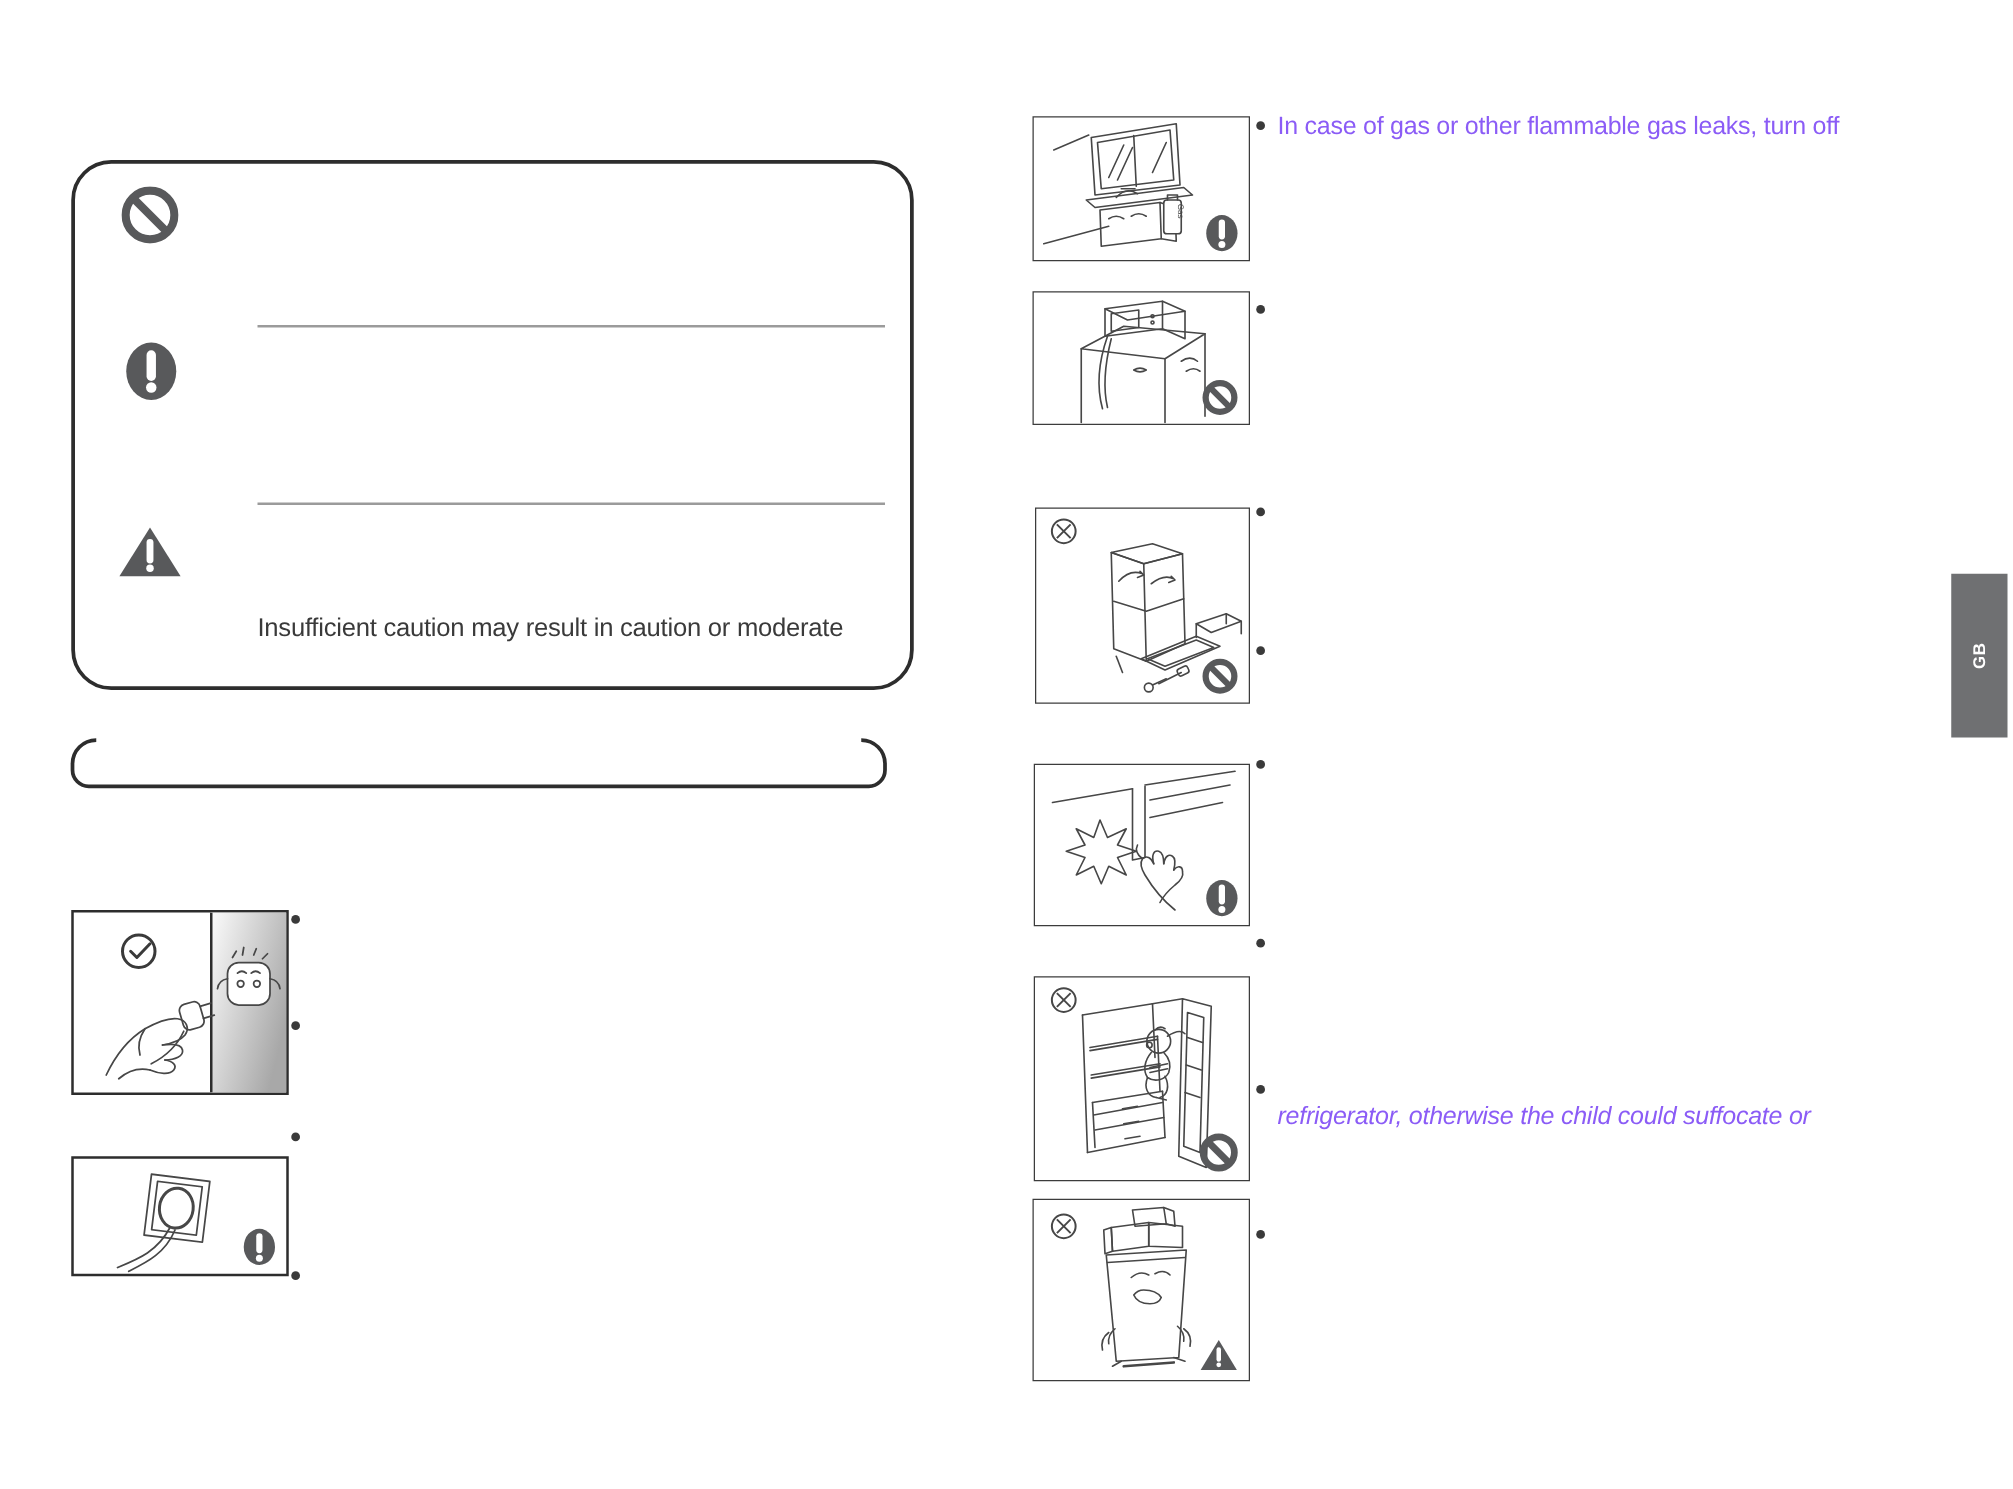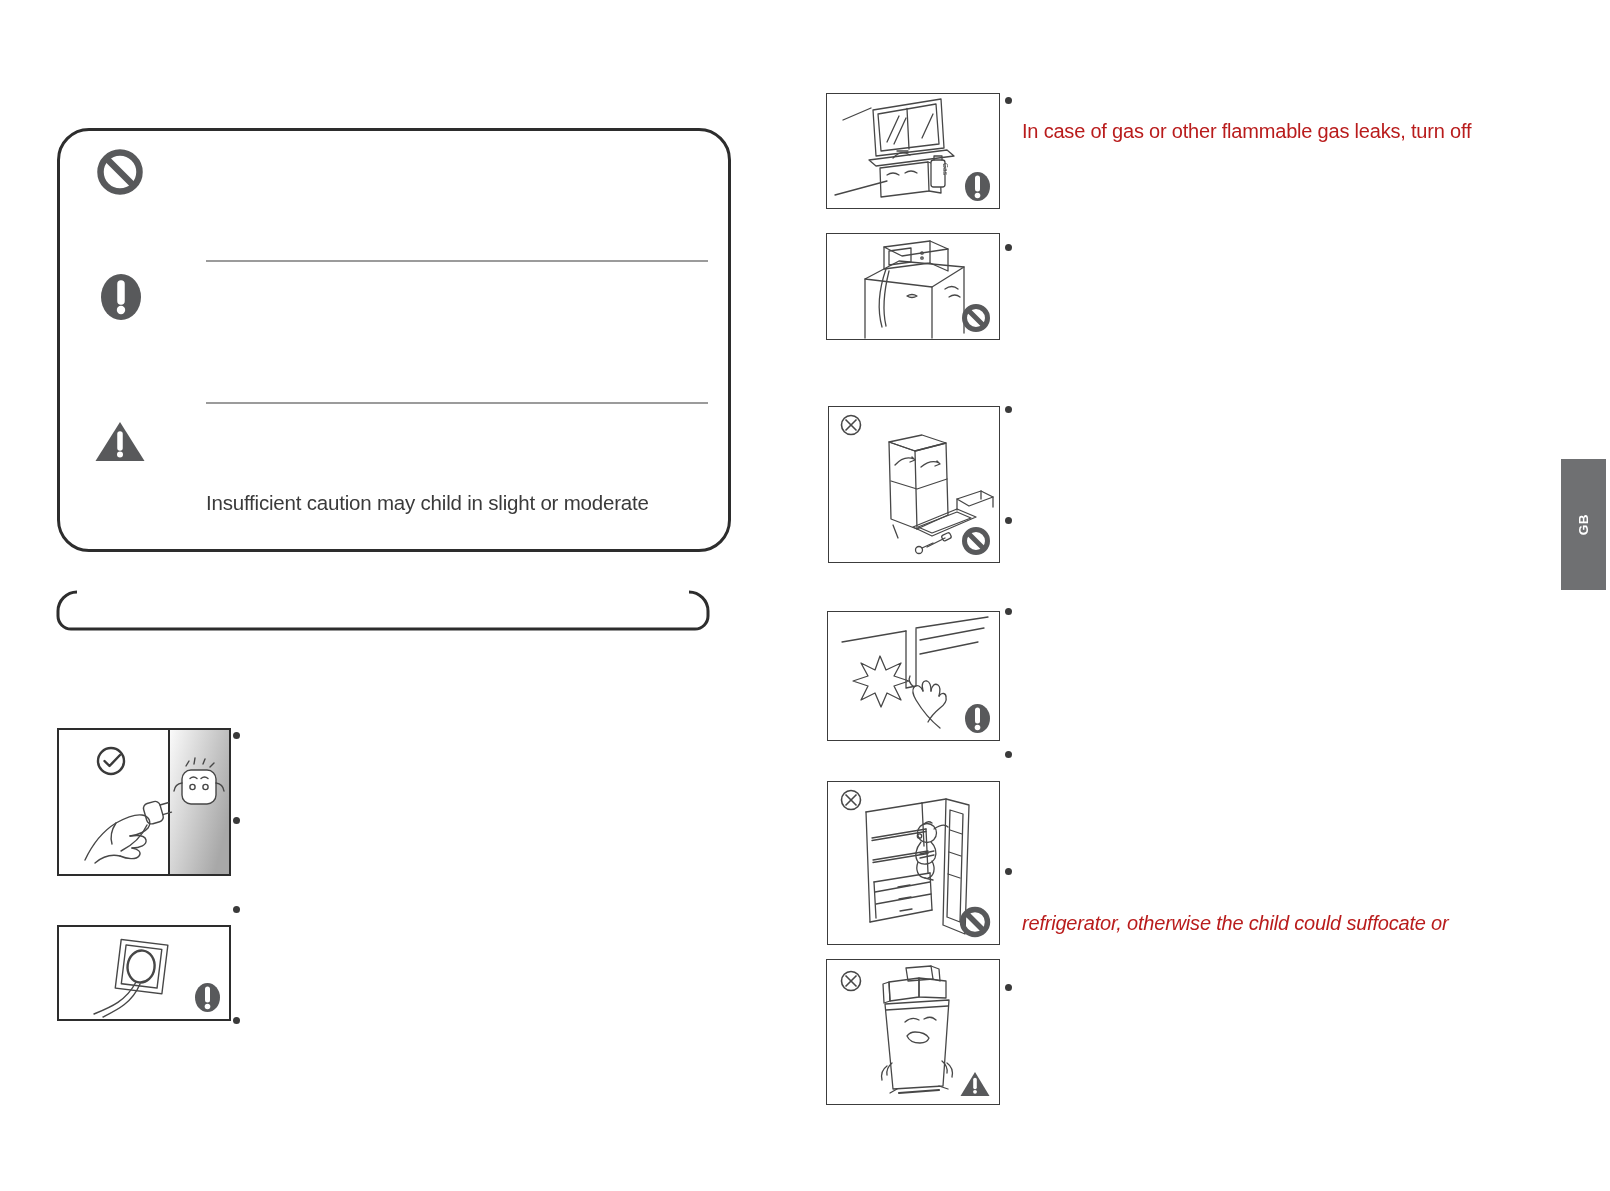--- a/index.html
+++ b/index.html
@@ -25,21 +25,21 @@
   
   .fig { position:absolute; background:#fff; border:1.5px solid #3c3c3c; }
   .fig.thick { border-width:2.5px; border-color:#2d2d2d; }
   .sketch { position:absolute; inset:0; width:100%; height:100%; }
   .badge { position:absolute; line-height:0; }
   .badge.br { right:8px; bottom:6px; }
   .badge.tl { line-height:0; }
 
   .bullet { position:absolute; width:7px; height:7px; border-radius:50%; background:#3a3a3a; }
 
-  .body-text { position:absolute; font-size:20px; letter-spacing:-0.2px; color:#b91c1c; white-space:nowrap;margin-top:30px; }
+  .body-text { position:absolute; font-size:20px; letter-spacing:-0.2px; color:#8b5cf6; white-space:nowrap; }
 
   
   .lang-tab {
     position:absolute; left:1561px; top:459px; width:45px; height:131px; background:#6f7072;
     display:flex; align-items:center; justify-content:center;
   }
   .lang-tab span {
     transform:rotate(-90deg); color:#ffffff; font-weight:bold; font-size:13.5px; letter-spacing:0.6px;
   }
 </style>
@@ -64,21 +64,21 @@
       </svg>
     </div>
     <div class="legend-divider" style="top:271px;"></div>
     <div class="legend-icon" style="left:33px; top:288px;">
       <svg width="54" height="45" viewBox="0 0 54 45">
         <path d="M27 3 L51.5 42 H2.5 Z" fill="#58595b"></path>
         <line x1="27" y1="15" x2="27" y2="29" stroke="#fff" stroke-width="5.5" stroke-linecap="round"></line>
         <circle cx="27" cy="35.5" r="3" fill="#fff"></circle>
       </svg>
     </div>
-    <div class="caution-text">Insufficient caution may child in slight or moderate</div>
+    <div class="caution-text">Insufficient caution may result in caution or moderate</div>
   </div>
 
   <div class="section-bar">
     <svg width="656" height="44" viewBox="0 0 656 44">
       <path d="M22 3 A19 19 0 0 0 3 22 L3 27 A13 13 0 0 0 16 40 L640 40 A13 13 0 0 0 653 27 L653 22 A19 19 0 0 0 634 3" fill="none" stroke="#2d2d2d" stroke-width="3"></path>
     </svg>
   </div>
 
   <div class="fig thick" style="left:57px; top:728px; width:170px; height:144px;">
     <svg class="sketch" viewBox="0 0 170 144">

